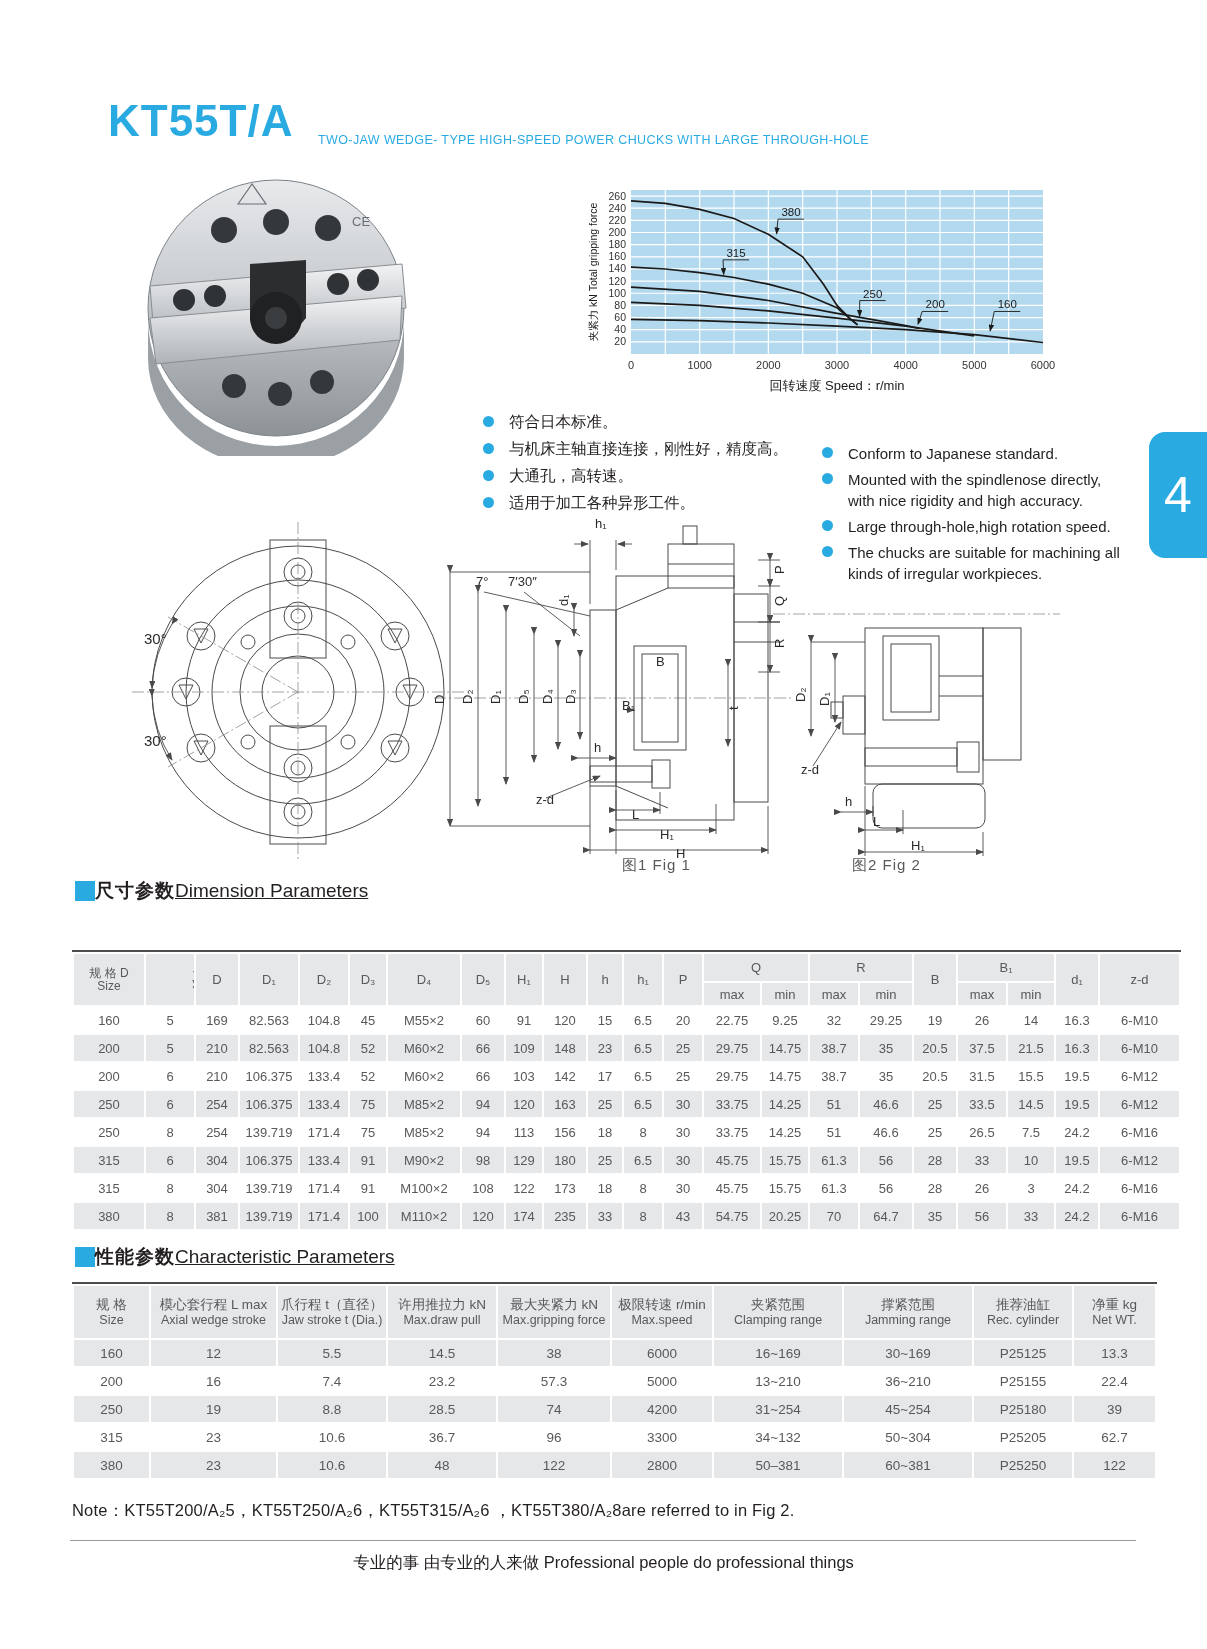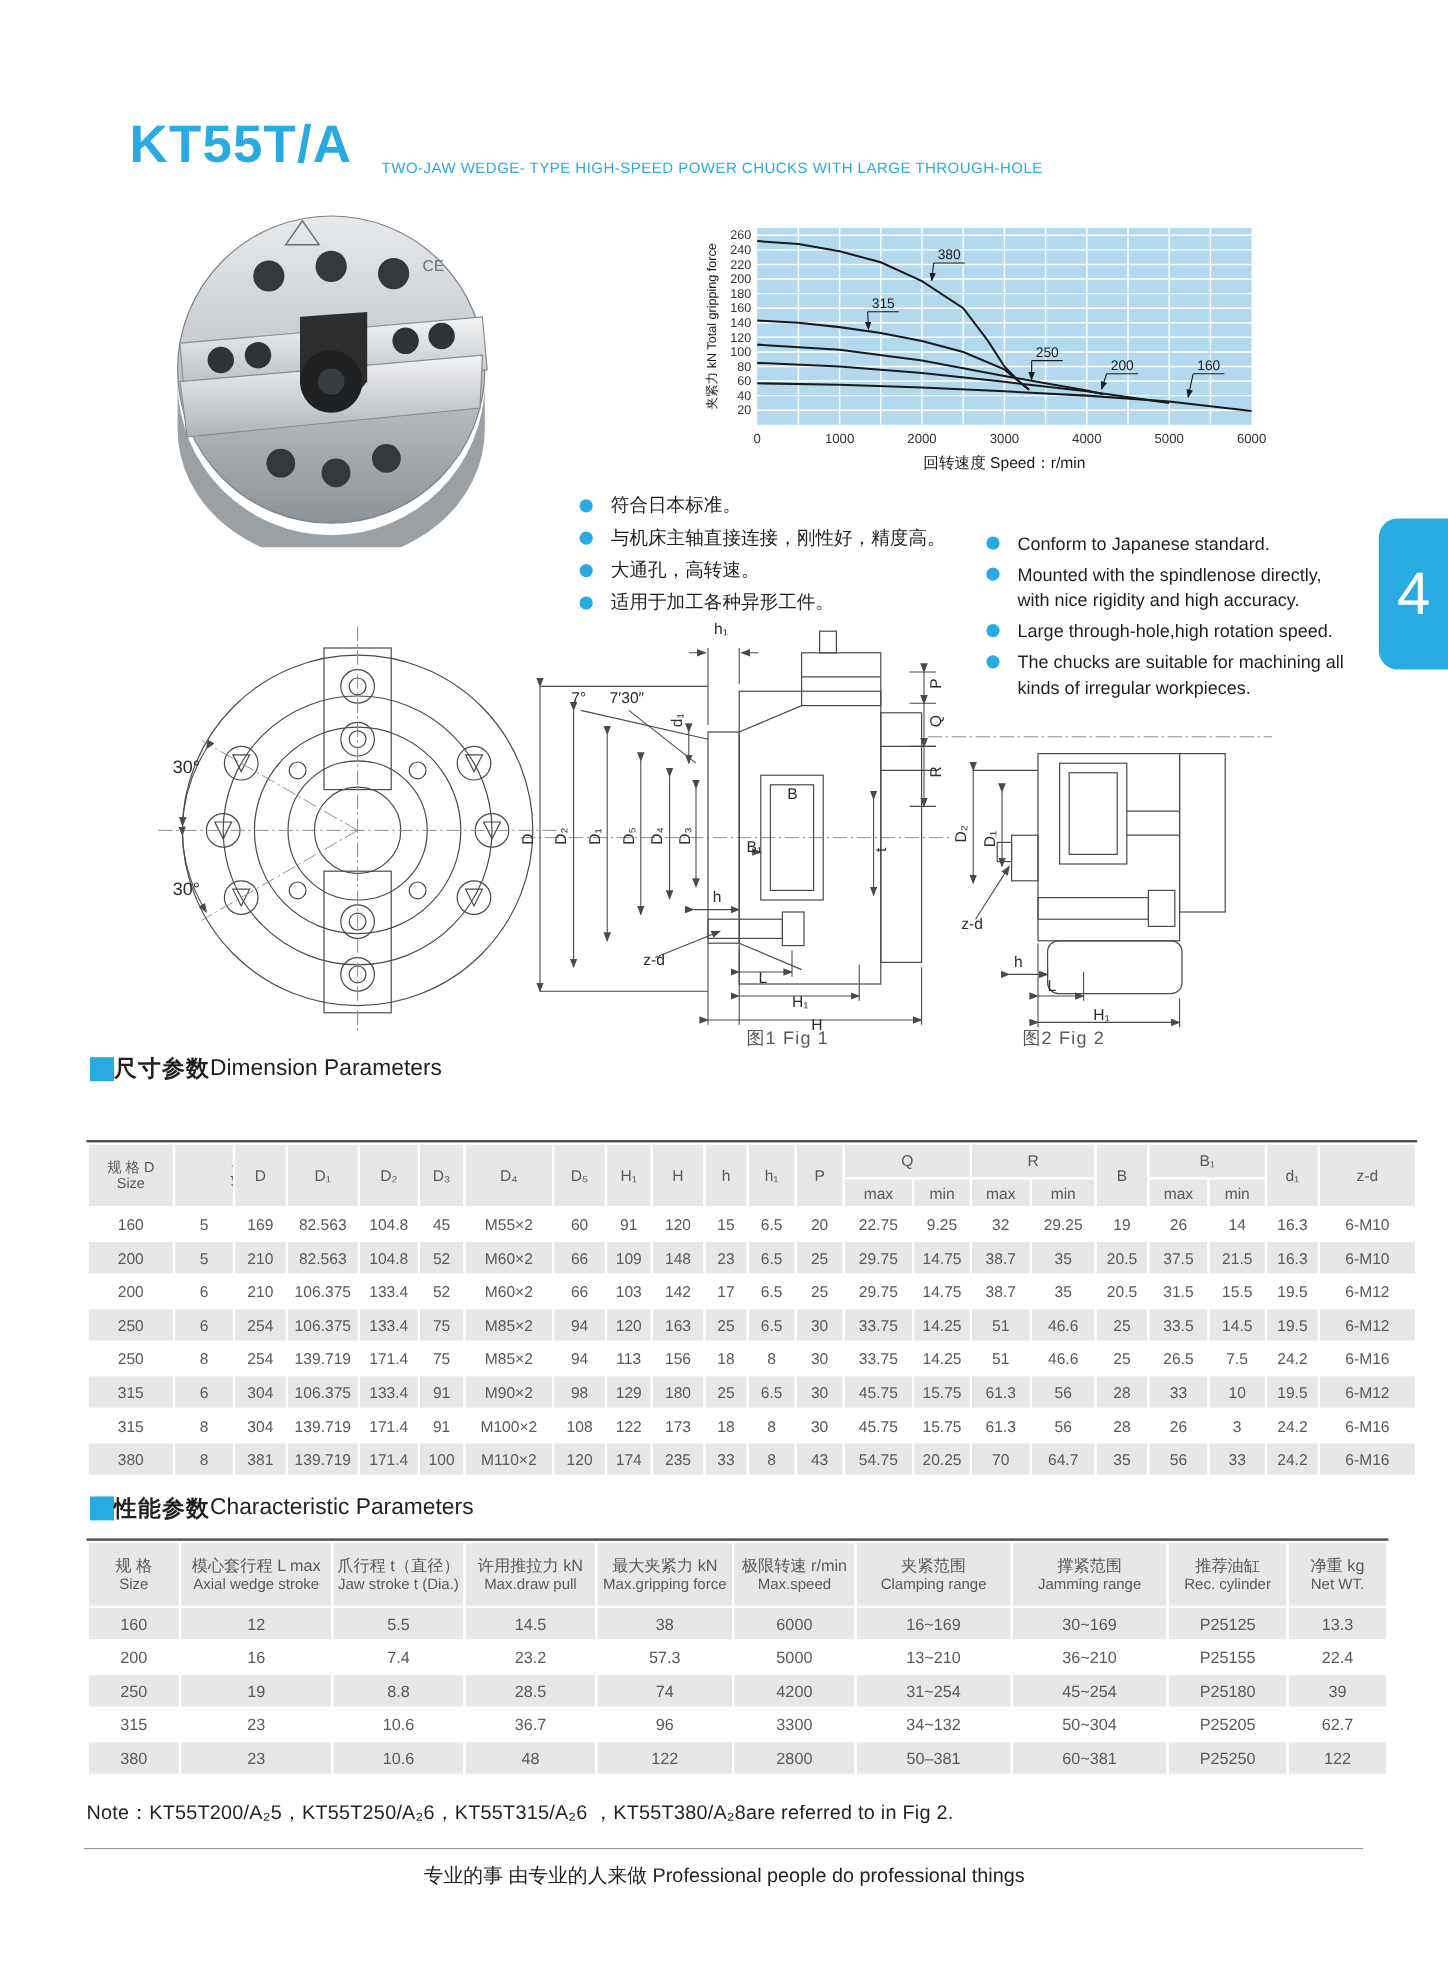--- a/index.html
+++ b/index.html
@@ -19,21 +19,21 @@
   #features-en li{font-size:15px;margin-bottom:5px;line-height:21px;}
   
   .tab4{right:0;top:432px;width:58px;height:126px;background:#29abe2;border-radius:16px 0 0 16px;
         color:#fff;font-size:50px;display:flex;align-items:center;justify-content:center;}
   
   .figcap{font-size:15px;color:#58595b;letter-spacing:1px;}
   
   .sect{display:flex;align-items:center;gap:0;}
   .sect .sq{width:20px;height:20px;background:#29abe2;}
   .sect .cn{font-size:19px;font-weight:bold;color:#231f20;letter-spacing:1px;}
-  .sect .en{font-size:19px;color:#231f20;}
+  .sect .en{font-size:19px;color:#231f20;text-decoration:underline;}
   
   table{border-collapse:separate;border-spacing:2px;table-layout:fixed;}
   .datatable{width:1063px;color:#58595b;}
   .datatable th,.datatable td{text-align:center;vertical-align:middle;font-weight:normal;
      padding:0 1px;overflow:hidden;white-space:nowrap;}
   .datatable thead th{background:#e6e7e8;}
   #dim-table{font-size:13px;}
   #dim-table thead tr:first-child th{height:27px;}
   #dim-table thead tr:last-child th{height:22px;}
   #dim-table tbody td{height:26px;}

